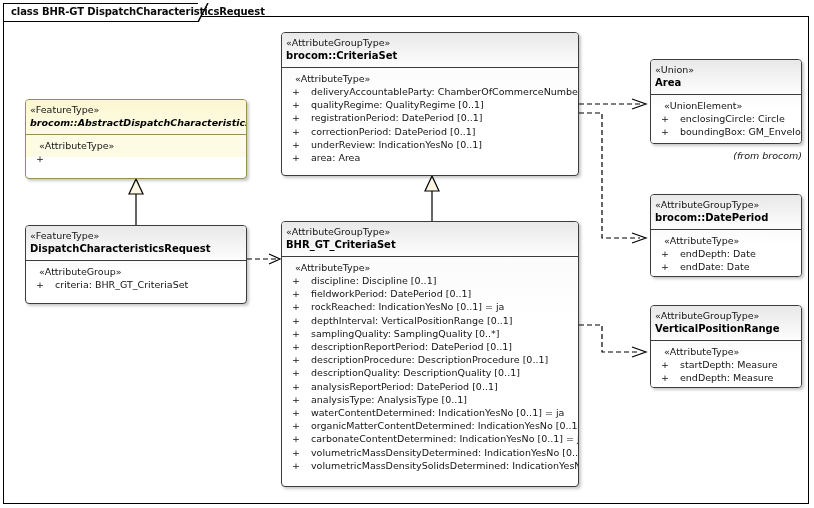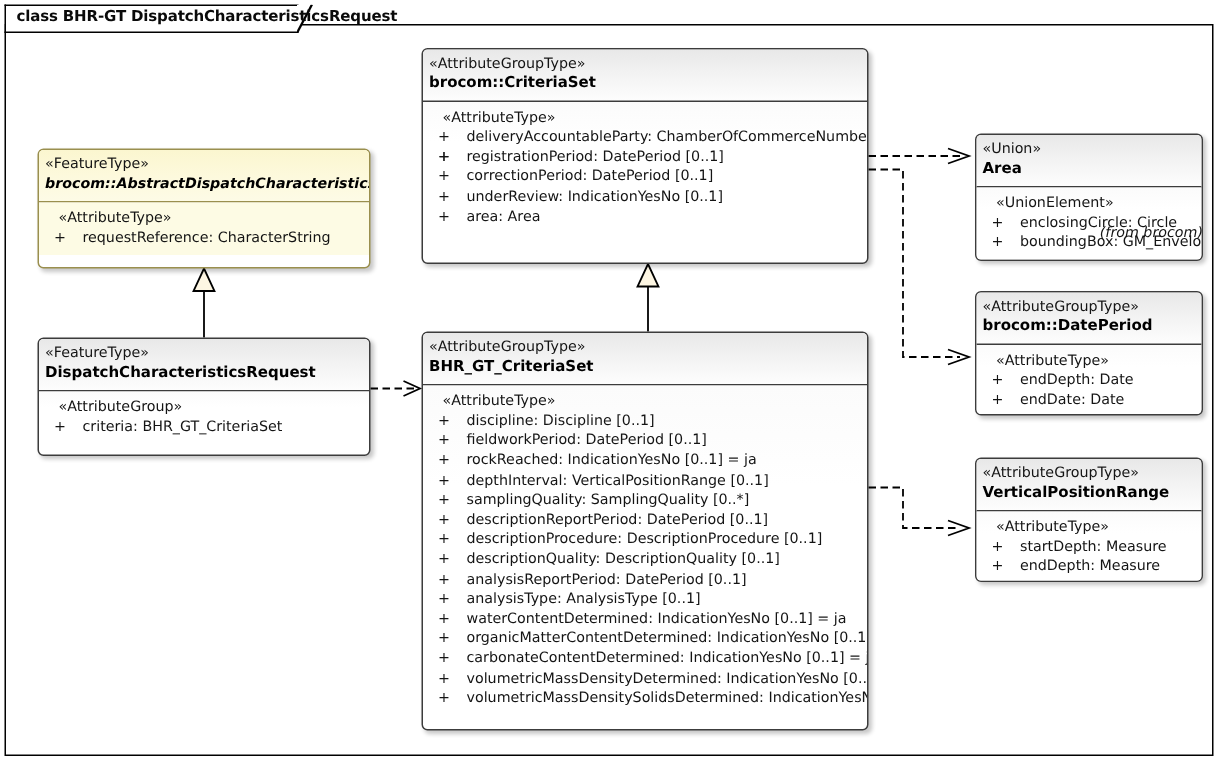--- a/index.html
+++ b/index.html
@@ -63,21 +63,21 @@
     background:linear-gradient(to bottom,#fbf6cf 0%,#fdf9dc 50%,#fdfbe6 100%);
     border-bottom:1px solid #9a8f4e;
   }
   .cls.yellow .body{background:#fdfbe4;}
 
   
   #cls-criteriaset   {left:281px;top:32px;width:298px;height:144px;}
   #cls-abstract      {left:25px; top:99px; width:222px;height:80px;}
   #cls-dispatch      {left:25px; top:225px;width:222px;height:79px;}
   #cls-bhrgt         {left:281px;top:221px;width:298px;height:266px;}
-  #cls-area          {left:650px;top:59px; width:152px;height:85px;margin-top:30px;}
+  #cls-area          {left:650px;top:59px; width:152px;height:85px;}
   #cls-dateperiod    {left:650px;top:194px;width:152px;height:83px;}
   #cls-vpr           {left:650px;top:305px;width:152px;height:83px;}
 
   .from-note{
     position:absolute;left:650px;top:150px;width:152px;text-align:right;
     font-size:9.5px;font-style:italic;color:#141414;
   }
 
   svg.conn{position:absolute;left:0;top:0;width:814px;height:508px;overflow:visible;pointer-events:none;}
 </style>
@@ -132,36 +132,36 @@
   </div>
 
   <div class="cls" id="cls-criteriaset">
     <div class="hdr">
       <div class="stereo">«AttributeGroupType»</div>
       <div class="cname">brocom::CriteriaSet</div>
     </div>
     <div class="body">
       <div class="grp">«AttributeType»</div>
       <div class="attr"><span class="vis">+</span><span>deliveryAccountableParty: ChamberOfCommerceNumber [0..1]</span></div>
-      <div class="attr"><span class="vis">+</span></div>
+      <div class="attr"><span class="vis">+</span><span>qualityRegime: QualityRegime [0..1]</span></div>
       <div class="attr"><span class="vis">+</span><span>registrationPeriod: DatePeriod [0..1]</span></div>
       <div class="attr"><span class="vis">+</span><span>correctionPeriod: DatePeriod [0..1]</span></div>
       <div class="attr"><span class="vis">+</span><span>underReview: IndicationYesNo [0..1]</span></div>
       <div class="attr"><span class="vis">+</span><span>area: Area</span></div>
     </div>
   </div>
 
   <div class="cls yellow" id="cls-abstract">
     <div class="hdr">
       <div class="stereo">«FeatureType»</div>
       <div class="cname abstract" style="font-size:9.5px;">brocom::AbstractDispatchCharacteristicsRequest</div>
     </div>
     <div class="body">
       <div class="grp">«AttributeType»</div>
-      <div class="attr"><span class="vis">+</span><span>requestReference: CharacterString</span></div>
+      <div class="attr"><span class="vis">+</span></div>
     </div>
   </div>
 
   <div class="cls" id="cls-dispatch">
     <div class="hdr">
       <div class="stereo">«FeatureType»</div>
       <div class="cname">DispatchCharacteristicsRequest</div>
     </div>
     <div class="body">
       <div class="grp">«AttributeGroup»</div>

